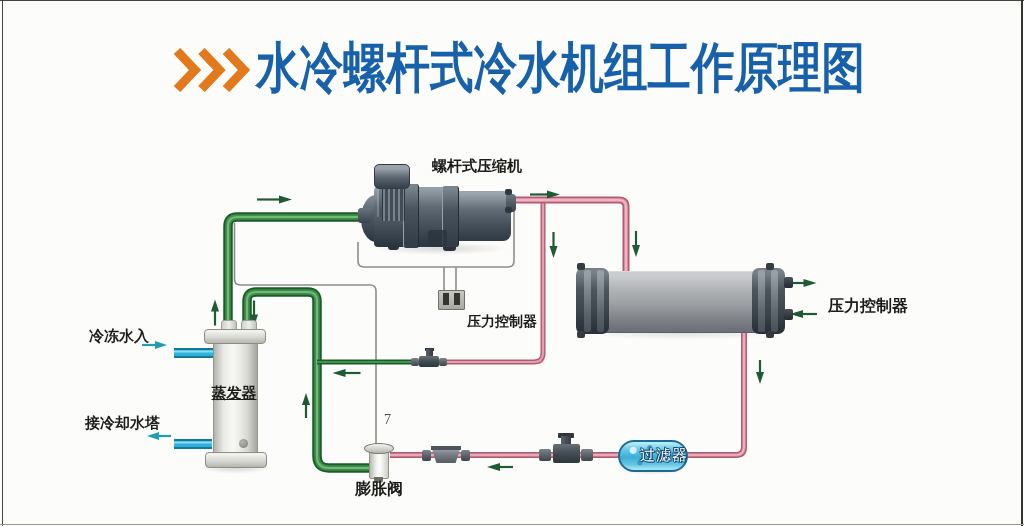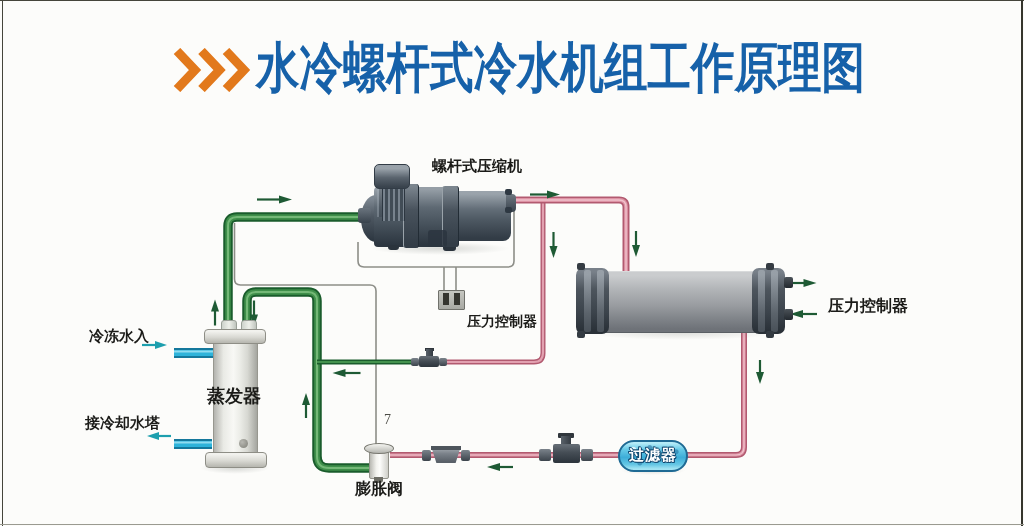--- a/index.html
+++ b/index.html
@@ -75,22 +75,22 @@
   
   .filter-cap{left:618px;top:440px;width:70px;height:32px;border-radius:16px;
       background:
         radial-gradient(circle at 20% 30%,rgba(255,255,255,.75) 0 3px,rgba(255,255,255,0) 4px),
         radial-gradient(circle at 70% 65%,rgba(255,255,255,.5) 0 2px,rgba(255,255,255,0) 3px),
         radial-gradient(circle at 45% 20%,rgba(20,90,140,.5) 0 2px,rgba(20,90,140,0) 3px),
         radial-gradient(circle at 85% 35%,rgba(20,90,140,.45) 0 2px,rgba(20,90,140,0) 3px),
         radial-gradient(circle at 30% 75%,rgba(20,90,140,.4) 0 2px,rgba(20,90,140,0) 3px),
         linear-gradient(180deg,#b6ecf8 4%,#68cbe8 26%,#3dadd8 55%,#64c6e4 80%,#a3e4f3 96%);
       border:2px solid #1f6a94;box-sizing:border-box;}
-  .filter-label{left:618px;top:446px;width:70px;font-size:15px;font-weight:700;color:#fff;
-      font-family:"Liberation Serif",serif;text-align:center;letter-spacing:1px;
+  .filter-label{left:618px;top:446px;width:70px;font-size:15px;font-weight:400;color:#fff;
+      font-family:"Liberation Serif",serif;text-align:right;letter-spacing:1px;
       text-shadow:-1px 0 #124a72,1px 0 #124a72,0 -1px #124a72,0 1px #124a72,1px 1px #124a72,-1px -1px #124a72;}
 
   
   .exv-flange{left:364px;top:443px;width:28px;height:9px;border-radius:50%;
       background:linear-gradient(180deg,#f4f4f0,#b5b6b0);border:1px solid #76766e;}
   .exv-body{left:369px;top:451px;width:18px;height:26px;border-radius:2px;
       background:linear-gradient(90deg,#b9b9b3,#f2f2ee 35%,#fdfdfb 55%,#cfcfc9);
       border:1px solid #93938b;}
   .exv-tip{left:374px;top:477px;width:9px;height:6px;border-radius:0 0 3px 3px;background:#6d6d65;}
 
@@ -309,20 +309,20 @@
   </div>
 
   <div>
     <div class="abs exv-body"></div>
     <div class="abs exv-flange"></div>
     <div class="abs exv-tip"></div>
   </div>
 
   <div class="abs lbl" style="left:428px;top:157px;width:98px;font-size:15px;text-align:center;">螺杆式压缩机</div>
   <div class="abs lbl" style="left:459px;top:313px;width:86px;font-size:14px;">压力控制器</div>
-  <div class="abs lbl" style="left:207px;top:384px;width:54px;font-size:18px;">蒸发器</div>
+  <div class="abs lbl" style="left:207px;top:384px;width:54px;font-size:15px;text-decoration:underline;">蒸发器</div>
   <div class="abs lbl" style="left:86px;top:327px;width:66px;font-size:15px;">冷冻水入</div>
   <div class="abs lbl" style="left:85px;top:414px;width:66px;font-size:15px;">接冷却水塔</div>
   <div class="abs lbl" style="left:826px;top:296px;width:84px;font-size:16px;">压力控制器</div>
   <div class="abs lbl" style="left:350px;top:479px;width:58px;font-size:16px;">膨胀阀</div>
   <div class="abs" style="left:384px;top:412px;width:14px;font-size:14px;color:#4c4c46;font-family:'Liberation Serif',serif;">7</div>
 
 </div>
 
 </body></html>

